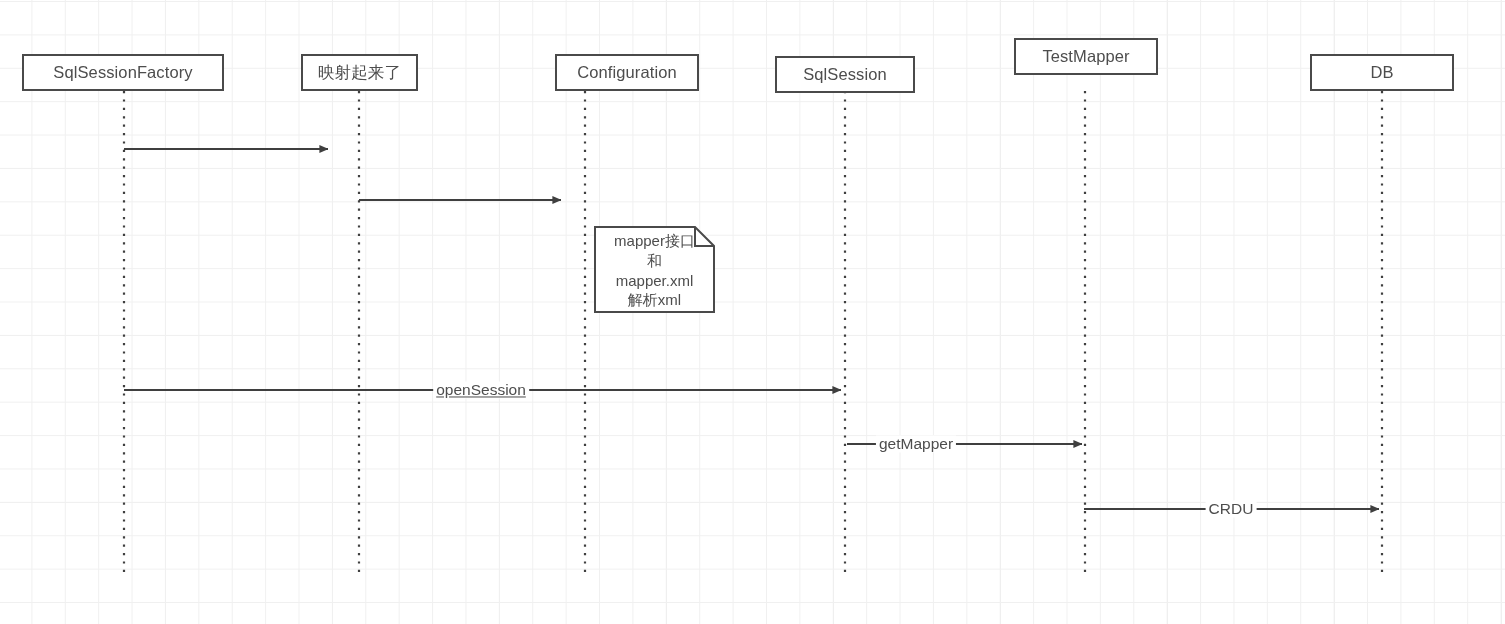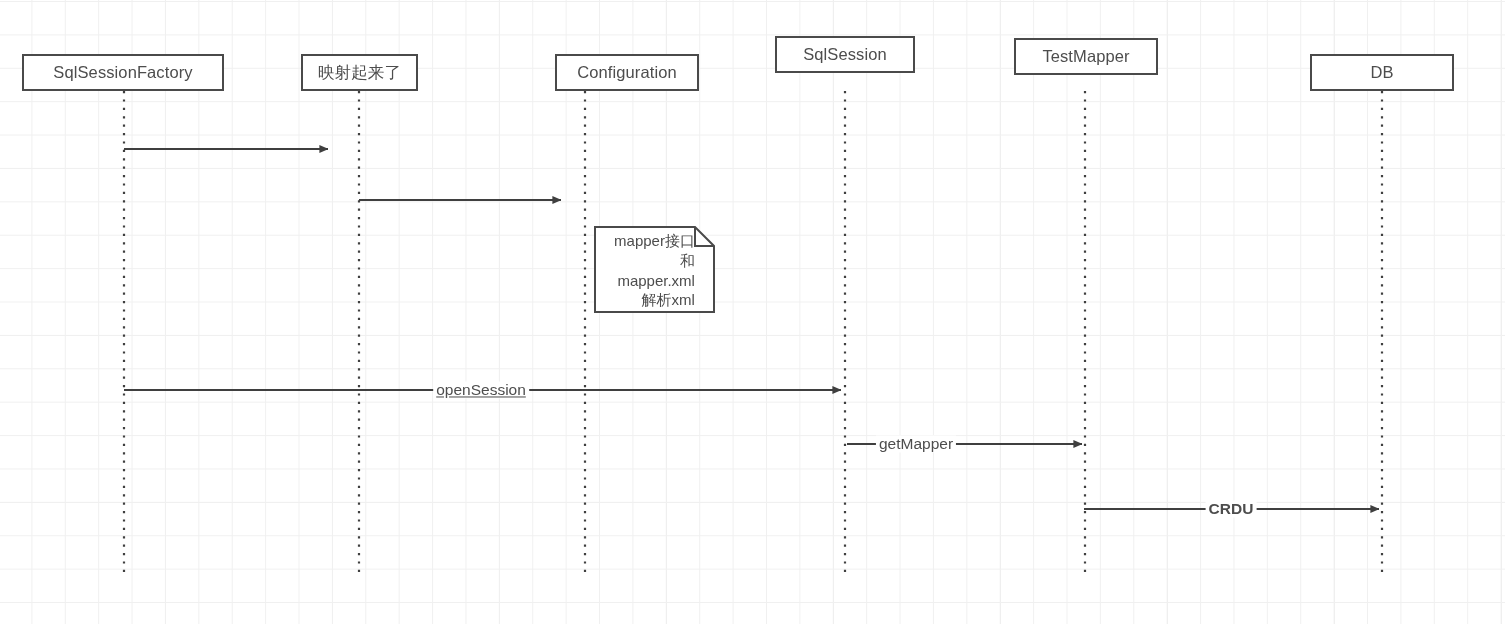--- a/index.html
+++ b/index.html
@@ -114,37 +114,37 @@
   <div id="actors-layer">
       <div class="actor-box" style="left: 22px; top: 54px; width: 202px; height: 37px;">
         <span>SqlSessionFactory</span>
       </div>
       <div class="actor-box" style="left: 301px; top: 54px; width: 117px; height: 37px;">
         <span>映射起来了</span>
       </div>
       <div class="actor-box" style="left: 513px; top: 54px; width: 144px; height: 37px; margin-left: 42px;">
         <span>Configuration</span>
       </div>
-      <div class="actor-box" style="left: 775px; top: 36px; width: 140px; height: 37px;">
+      <div class="actor-box" style="left: 775px; top: 56px; width: 140px; height: 37px;">
         <span>SqlSession</span>
       </div>
       <div class="actor-box" style="left: 1014px; top: 38px; width: 144px; height: 37px;">
         <span>TestMapper</span>
       </div>
       <div class="actor-box" style="left: 1310px; top: 54px; width: 144px; height: 37px; text-align: center;">
         <span>DB</span>
       </div>
     </div>
   <div id="labels-layer">
       <div class="msg-label" style="left: 481px; top: 390px; text-decoration: underline;">openSession</div>
       <div class="msg-label" style="left: 916px; top: 444px;">getMapper</div>
-      <div class="msg-label" style="left: 1231px; top: 509px; font-weight: bold;">CRDU</div>
+      <div class="msg-label" style="left: 1231px; top: 509px;">CRDU</div>
     </div>
 
-  <div class="note" id="note-box" style="left: 594px; top: 226px; width: 121px; height: 87px; text-align: right;">
+  <div class="note" id="note-box" style="left: 594px; top: 226px; width: 121px; height: 87px;">
     <svg class="note-bg" viewBox="0 0 121 87" preserveAspectRatio="none" xmlns="http://www.w3.org/2000/svg">
       <path d="M1,1 L101,1 L120,20 L120,86 L1,86 Z" fill="#ffffff" stroke="#4a4a4a" stroke-width="2"></path>
       <path d="M101,1 L101,20 L120,20" fill="none" stroke="#4a4a4a" stroke-width="2"></path>
     </svg>
     <div class="note-text" id="note-text">
         <div>mapper接口</div>
         <div>和</div>
         <div>mapper.xml</div>
         <div>解析xml</div>
       </div>

